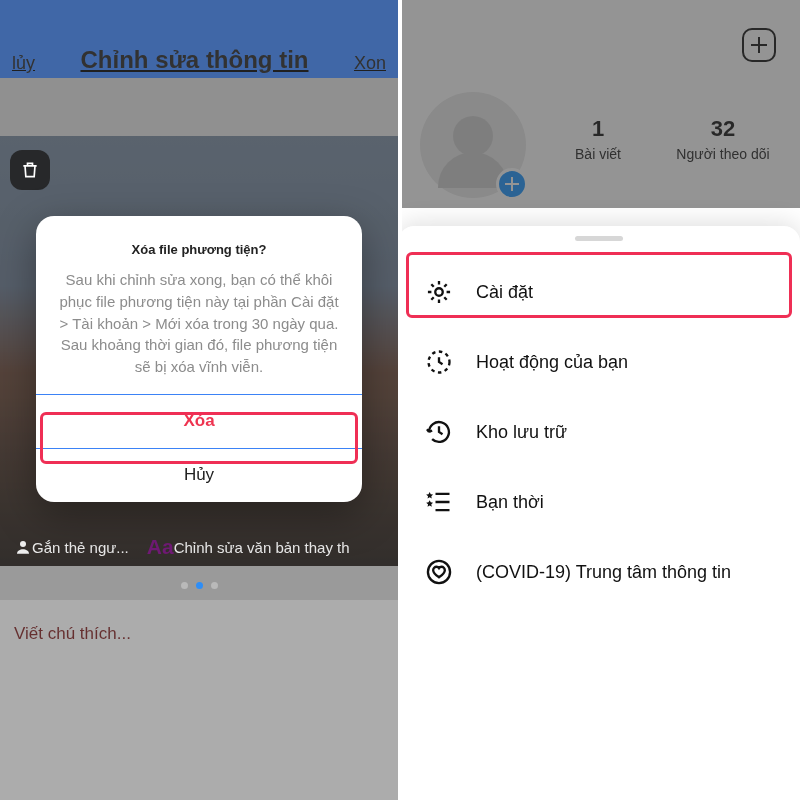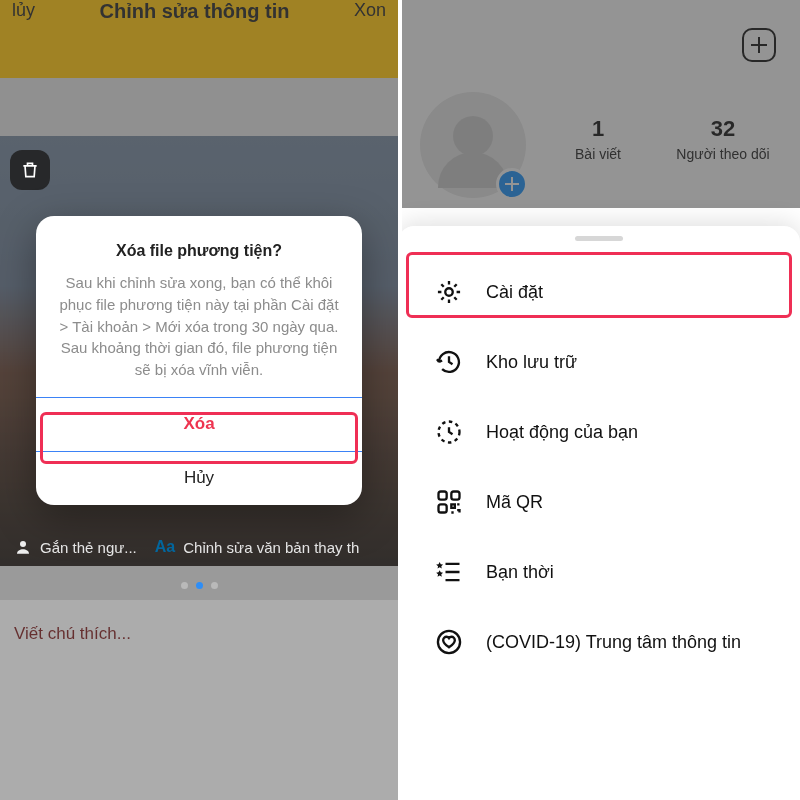--- a/index.html
+++ b/index.html
@@ -4,22 +4,22 @@
 <style>
   * { box-sizing: border-box; margin: 0; padding: 0; font-family: -apple-system, BlinkMacSystemFont, "Segoe UI", Helvetica, Arial, sans-serif; }
   html, body { width: 800px; height: 800px; overflow: hidden; background: #fff; }
   .stage { position: relative; width: 800px; height: 800px; display: flex; }
   .pane { position: relative; height: 100%; overflow: hidden; }
   .pane-left { width: 398px; background:#f0f0f0; }
   .pane-right { width: 402px; background:#fff; }
   .divider { position:absolute; top:0; left:398px; width:4px; height:100%; background:#fff; z-index:50; }
 
   
-  .l-header { position:absolute; top:0; left:0; right:0; height:78px; background:#eab308; display:flex; align-items:flex-start; justify-content:space-between; padding:0 12px 4px 12px; }
-  .l-header .title { font-size:20px; font-weight:700; color:#222; }
+  .l-header { position:absolute; top:0; left:0; right:0; height:78px; background:#3b82f6; display:flex; align-items:flex-end; justify-content:space-between; padding:0 12px 4px 12px;text-decoration:underline; }
+  .l-header .title { font-size:24px; font-weight:700; color:#222; }
   .l-header .btn-left, .l-header .btn-right { font-size:18px; color:#222; }
   .l-overlay { position:absolute; top:0; left:0; right:0; height:78px; background:rgba(70,70,70,0.45); }
 
   .l-image { position:absolute; top:136px; left:0; right:0; height:430px;
     background:
       linear-gradient(to bottom, rgba(0,0,0,0) 60%, rgba(0,0,0,0.5) 100%),
       linear-gradient(to bottom, #8aa2bf 0%, #7d95b3 35%, #7a4a34 55%, #593825 80%, #3a2618 100%);
   }
   .l-image::after{content:""; position:absolute; inset:0; background:rgba(70,70,70,0.3);}
   .trash-badge { position:absolute; top:150px; left:10px; width:40px; height:40px; border-radius:12px; background:rgba(30,30,30,0.85); display:flex; align-items:center; justify-content:center; z-index:5;}
@@ -27,28 +27,28 @@
   .dim-layer { position:absolute; inset:0; background:rgba(60,60,60,0.48); }
   .l-gap1 { position:absolute; top:78px; left:0; right:0; height:58px; background:#ddd; }
   .caption-area { position:absolute; top:600px; left:0; right:0; bottom:0; background:#fff; padding:24px 14px; font-size:17px; color:#7f1d1d;}
   .caption-overlay { position:absolute; top:600px; left:0; right:0; bottom:0; background:rgba(70,70,70,0.45);}
 
   .dots { position:absolute; top:582px; left:0; right:0; display:flex; justify-content:center; gap:8px; z-index:6;}
   .dot { width:7px; height:7px; border-radius:50%; background:#b9b9b9; }
   .dot.active { background:#2e8ef7; }
 
   .tagrow { position:absolute; top:530px; left:0; right:0; height:34px; display:flex; align-items:center; gap:18px; padding:0 14px; color:#e9e9e9; font-size:15px; z-index:4; white-space:nowrap; overflow:hidden;}
-  .tagrow .blk{display:flex; align-items:center; gap:8px;}
+  .tagrow .blk{display:flex; align-items:center; }
   .tagrow svg{width:18px;height:18px;fill:#eee;}
-  .aa { font-weight:700; font-size:16px; color:#0369a1;}
+  .aa { font-weight:700; font-size:21px; color:#701a75;}
 
   
   .dialog { position:absolute; top:216px; left:36px; width:326px; background:#fff; border-radius:18px; box-shadow:0 12px 40px rgba(0,0,0,0.35); z-index:30; overflow:hidden; }
   .dialog .body { padding:26px 20px 16px 20px; text-align:center; }
-  .dialog .dtitle { font-size:16px; font-weight:700; color:#222; margin-bottom:12px; }
+  .dialog .dtitle { font-size:13px; font-weight:700; color:#222; margin-bottom:12px; }
   .dialog .dtext { font-size:15px; line-height:1.45; color:#8c8c8c; }
   .dialog .dbtn { height:54px; display:flex; align-items:center; justify-content:center; font-size:17px; border-top:1px solid #3b82f6; cursor:pointer; }
   .dialog .danger { color:#ee3450; font-weight:700; }
   .dialog .cancel { color:#222; }
 
   .hl { position:absolute; border:3px solid #ef2f55; border-radius:6px; z-index:40; pointer-events:none; }
   .hl-left { top:412px; left:40px; width:318px; height:52px; }
 
   
   .r-top { position:absolute; top:0; left:0; right:0; height:208px; background:#fff; }
@@ -70,21 +70,21 @@
   .stat { flex:0 0 auto; text-align:center; padding:0 10px;}
   .stat .num { font-size:22px; font-weight:700; color:#111; }
   .stat .lbl { font-size:14px; color:#222; margin-top:4px; }
   .stat:nth-child(1){width:100px;}
   .stat:nth-child(2){width:150px;}
   .stat:nth-child(3){width:90px;}
 
   .sheet { position:absolute; top:226px; left:0; right:0; bottom:0; background:#fff; border-radius:16px 16px 0 0; box-shadow:0 -4px 24px rgba(0,0,0,0.12); }
   .grabber { width:48px; height:5px; background:#d7d7d7; border-radius:3px; margin:10px auto 10px auto;}
   .menu { padding: 6px 0; }
-  .mrow { display:flex; align-items:center; height:70px; padding:0 26px; gap:22px; cursor:pointer;margin-left:10px;}
+  .mrow { display:flex; align-items:center; height:70px; padding:0 26px; gap:22px; cursor:pointer;}
   .micon { width:30px; height:30px; flex:0 0 30px; display:flex; align-items:center; justify-content:center;}
   .micon svg { width:28px; height:28px; stroke:#111; fill:none; stroke-width:2; }
   .mlabel { font-size:18px; color:#111; }
 
   .hl-right { top:252px; left:8px; width:386px; height:66px; }
 </style>
 </head>
 <body>
 
 <div class="stage">
@@ -174,45 +174,34 @@
             <svg viewBox="0 0 24 24">
                 <circle cx="12" cy="12" r="3.2"></circle>
                 <path d="M12 2.5v3M12 18.5v3M21.5 12h-3M5.5 12h-3M18.6 5.4l-2.1 2.1M7.5 16.5l-2.1 2.1M18.6 18.6l-2.1-2.1M7.5 7.5 5.4 5.4"></path>
               </svg>
           </div>
           <div class="mlabel">Cài đặt</div>
         </div>
         <div class="mrow">
           <div class="micon">
             <svg viewBox="0 0 24 24">
+                <circle cx="12" cy="12" r="9" stroke-dasharray="3 3"></circle>
+                <path d="M12 8v4l3 2"></path>
+              </svg>
+          </div>
+          <div class="mlabel">Hoạt động của bạn</div>
+        </div>
+        <div class="mrow">
+          <div class="micon">
+            <svg viewBox="0 0 24 24">
                 <path d="M12 7v5l3 2"></path>
                 <path d="M3.5 12a8.5 8.5 0 1 1 2.6 6.1M3.5 12l-1.8-2.4M3.5 12l2.6-1.3"></path>
               </svg>
           </div>
           <div class="mlabel">Kho lưu trữ</div>
-        </div>
-        <div class="mrow">
-          <div class="micon">
-            <svg viewBox="0 0 24 24">
-                <circle cx="12" cy="12" r="9" stroke-dasharray="3 3"></circle>
-                <path d="M12 8v4l3 2"></path>
-              </svg>
-          </div>
-          <div class="mlabel">Hoạt động của bạn</div>
-        </div>
-        <div class="mrow">
-          <div class="micon">
-            <svg viewBox="0 0 24 24">
-                <rect x="3" y="3" width="7" height="7" rx="2"></rect>
-                <rect x="14" y="3" width="7" height="7" rx="2"></rect>
-                <rect x="3" y="14" width="7" height="7" rx="2"></rect>
-                <path d="M14 14h3v3h-3zM19 14h2M14 21h2M19 19h2v2"></path>
-              </svg>
-          </div>
-          <div class="mlabel">Mã QR</div>
         </div>
         <div class="mrow">
           <div class="micon">
             <svg viewBox="0 0 24 24">
                 <path d="M9 5h12M9 12h12M9 19h12"></path>
                 <path d="M4 3.5l.9 1.8 2 .3-1.5 1.4.4 2L4 8l-1.8 1 .4-2L1 5.6l2-.3z" fill="#111" stroke="none"></path>
                 <path d="M4 10.5l.9 1.8 2 .3-1.5 1.4.4 2L4 15l-1.8 1 .4-2L1 12.6l2-.3z" fill="#111" stroke="none"></path>
               </svg>
           </div>
           <div class="mlabel">Bạn thời</div>

